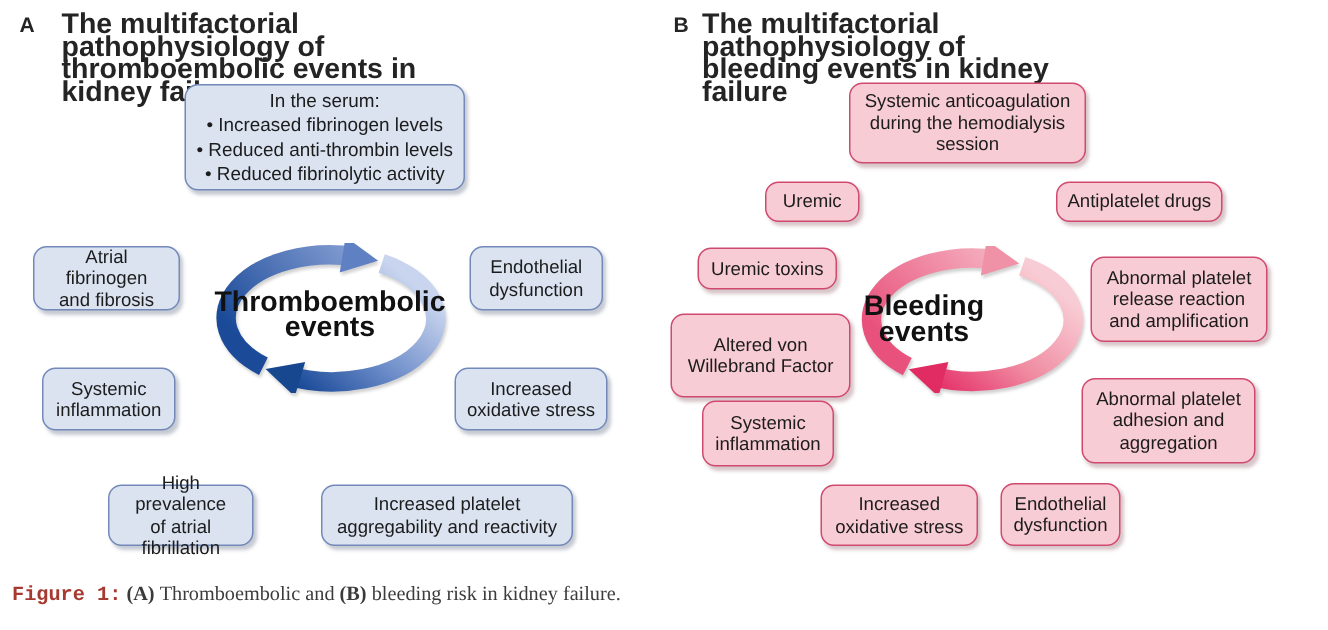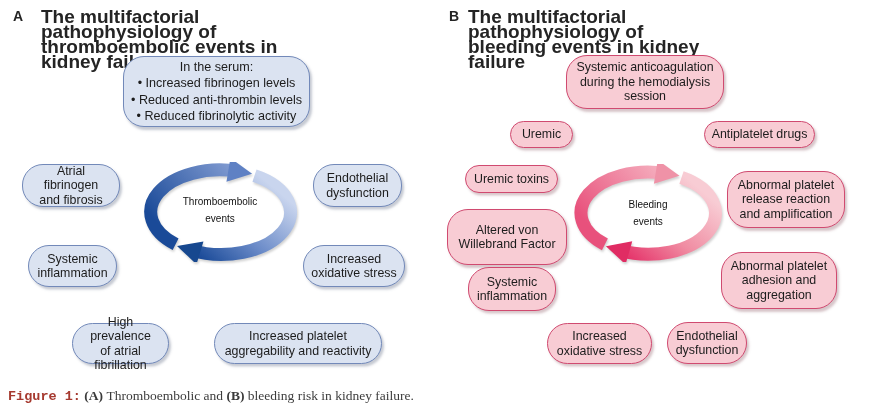--- a/index.html
+++ b/index.html
@@ -7,33 +7,33 @@
        font-family:"Liberation Sans", sans-serif;}
   .stage{position:absolute;inset:0;background:#ffffff;}
 
   
   .panel-letter{position:absolute;font-size:14px;font-weight:bold;color:#242424;}
   .panel-title{position:absolute;font-size:19px;font-weight:bold;color:#242424;
                line-height:15px;white-space:pre-line;}
 
   
   .box{position:absolute;display:flex;align-items:center;justify-content:center;
-       text-align:center;border-radius:21px;box-sizing:border-box;
+       text-align:center;border-radius:9px;box-sizing:border-box;
        font-size:12.4px;line-height:14.5px;color:#1c1c1c;white-space:pre-line;
        padding:2px 5px;}
   .blue{background:var(--blue-fill,#dbe3f1);border:1.6px solid var(--blue-border,#7289b9);
         box-shadow:2px 2.5px 2.5px rgba(90,100,125,.35);}
   .pink{background:var(--pink-fill,#f8ccd4);border:1.6px solid var(--pink-border,#d04a70);
         box-shadow:2px 2.5px 2.5px rgba(140,90,100,.35);}
   .serum{font-size:12.6px;line-height:16.5px;}
 
   
   .cycle{position:absolute;filter:drop-shadow(1px 2px 1px rgba(0,0,0,.18));}
-  .cycle-label{position:absolute;text-align:center;font-weight:normal;color:#111;
-               font-size:10px;line-height:17px;white-space:pre-line;}
+  .cycle-label{position:absolute;text-align:center;font-weight:bold;color:#111;
+               font-size:19px;line-height:17px;white-space:pre-line;}
 
   
   .caption{position:absolute;left:8px;top:388px;font-family:"Liberation Serif", serif;
            font-size:13.5px;color:#3c3c3c;}
   .caption .figlabel{font-weight:bold;color:var(--caption-label-color,#a63a30);font-family:Liberation Mono, monospace;}
   .caption .bold{font-weight:bold;color:#3a3a3a;}
 </style>
 </head>
 <body>
 
@@ -127,19 +127,19 @@
         <marker id="hb1" markerUnits="userSpaceOnUse" markerWidth="26" markerHeight="24" viewBox="0 0 10 10" refX="4" refY="5" orient="auto">
           <path d="M0,0 L10,5 L0,10 Z" fill="#ef92a7"></path>
         </marker>
         <marker id="hb2" markerUnits="userSpaceOnUse" markerWidth="26" markerHeight="24" viewBox="0 0 10 10" refX="4" refY="5" orient="auto">
           <path d="M0,0 L10,5 L0,10 Z" fill="#e02c63"></path>
         </marker>
       </defs>
       <path d="M 34.9 80.4 A 67 41 0 0 1 95.3 9.4" fill="none" stroke="url(#gb1)" stroke-width="13" marker-end="url(#hb1)"></path>
       <path d="M 111.5 13.5 A 67 41 0 0 1 49.7 86.2" fill="none" stroke="url(#gb2)" stroke-width="13" marker-end="url(#hb2)"></path>
     </svg>
-    <div class="cycle-label" style="left:570px;top:196px;width:156px;">Bleeding
+    <div class="cycle-label" style="left:538px;top:196px;width:156px;">Bleeding
 events</div>
   </div>
 
   <div class="caption"><span class="figlabel">Figure 1:</span>&nbsp;<span class="bold">(A)</span>&nbsp;<span>Thromboembolic and</span>&nbsp;<span class="bold">(B)</span>&nbsp;<span>bleeding risk in kidney failure.</span></div>
 
 </div>
 
 </body></html>

